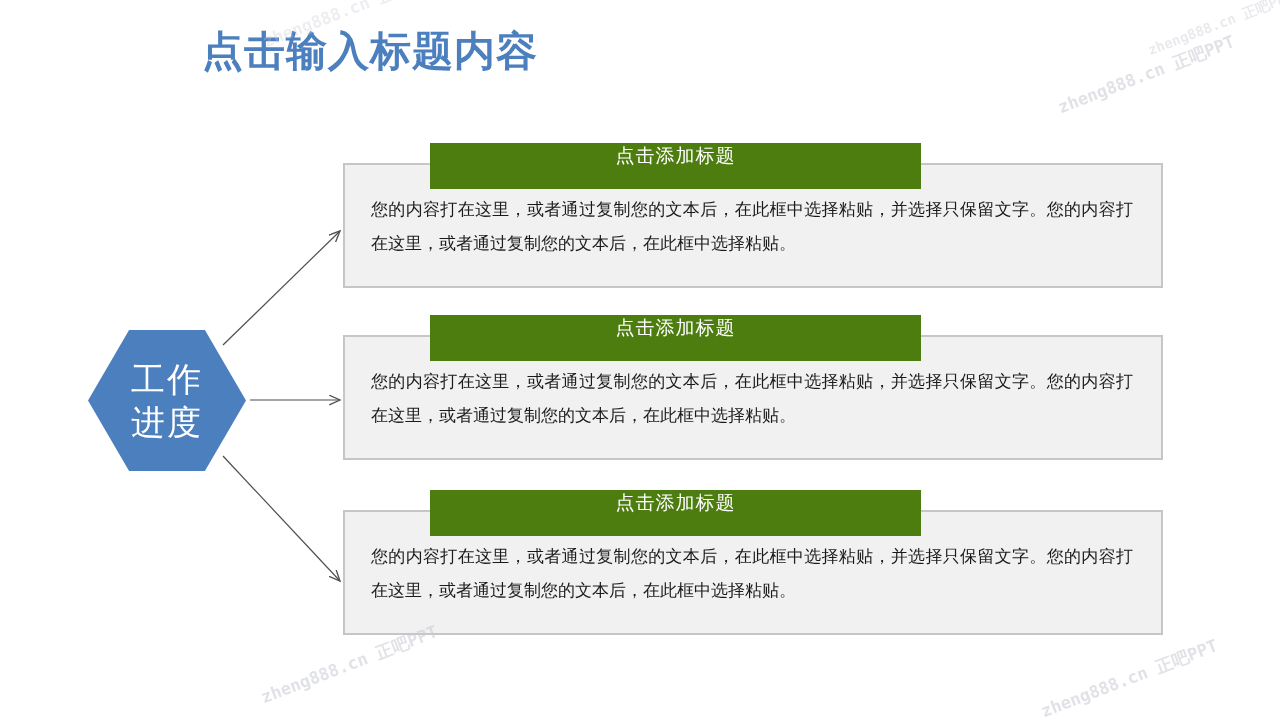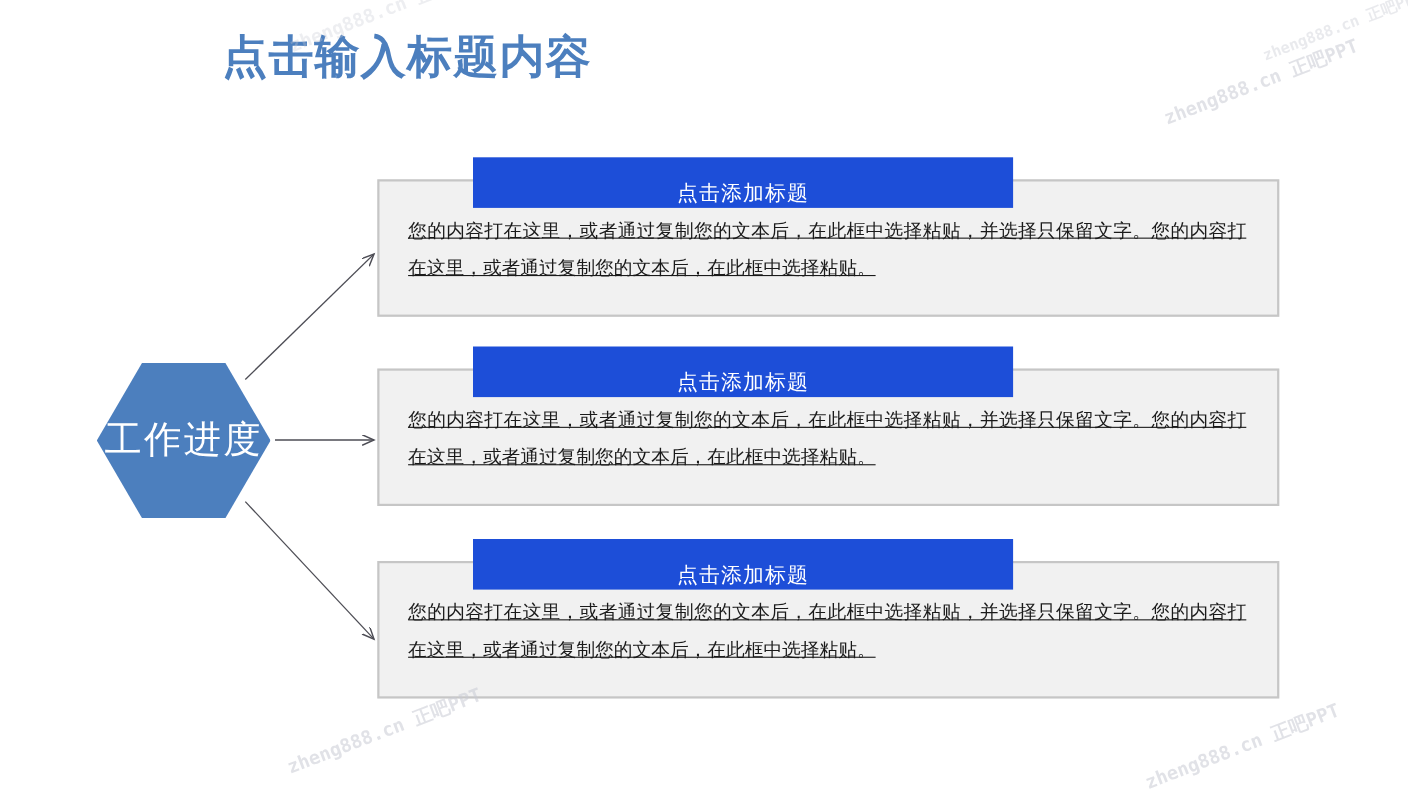--- a/index.html
+++ b/index.html
@@ -41,21 +41,21 @@
   .hex-shape {
     position: absolute;
     inset: 0;
     background: #4C7FBE;
     clip-path: polygon(26% 0%, 74% 0%, 100% 50%, 74% 100%, 26% 100%, 0% 50%);
   }
   .hex-label {
     position: absolute;
     inset: 0;
     display: flex;
-    flex-direction: row;
+    flex-direction: column;
     align-items: center;
     justify-content: center;
     color: #ffffff;
     font-size: 34px;
     line-height: 1.25;
     letter-spacing: 2px;
     font-weight: normal;
   }
   .hex-label span { display: block; }
 
@@ -88,31 +88,30 @@
   .item-body {
     position: absolute;
     left: 28px;
     top: 50px;
     width: 762px;
     font-size: 17px;
     line-height: 34px;
     color: #1a1a1a;
     text-align: justify;
     letter-spacing: 0px;
-    text-decoration: underline;
   }
   .item-header {
     position: absolute;
     left: 87px;
     top: 0px;
     width: 491px;
     height: 46px;
-    background: #1d4ed8;
+    background: #4d7c0f;
     display: flex;
-    align-items: flex-end;
+    align-items: flex-start;
     justify-content: center;
     color: #ffffff;
     font-size: 19px;
     letter-spacing: 1px;
     z-index: 4;
   }
 
   
   #item-0 { left: 343px; top: 143px; width: 820px; height: 145px; }
   #item-1 { left: 343px; top: 315px; width: 820px; height: 145px; }

